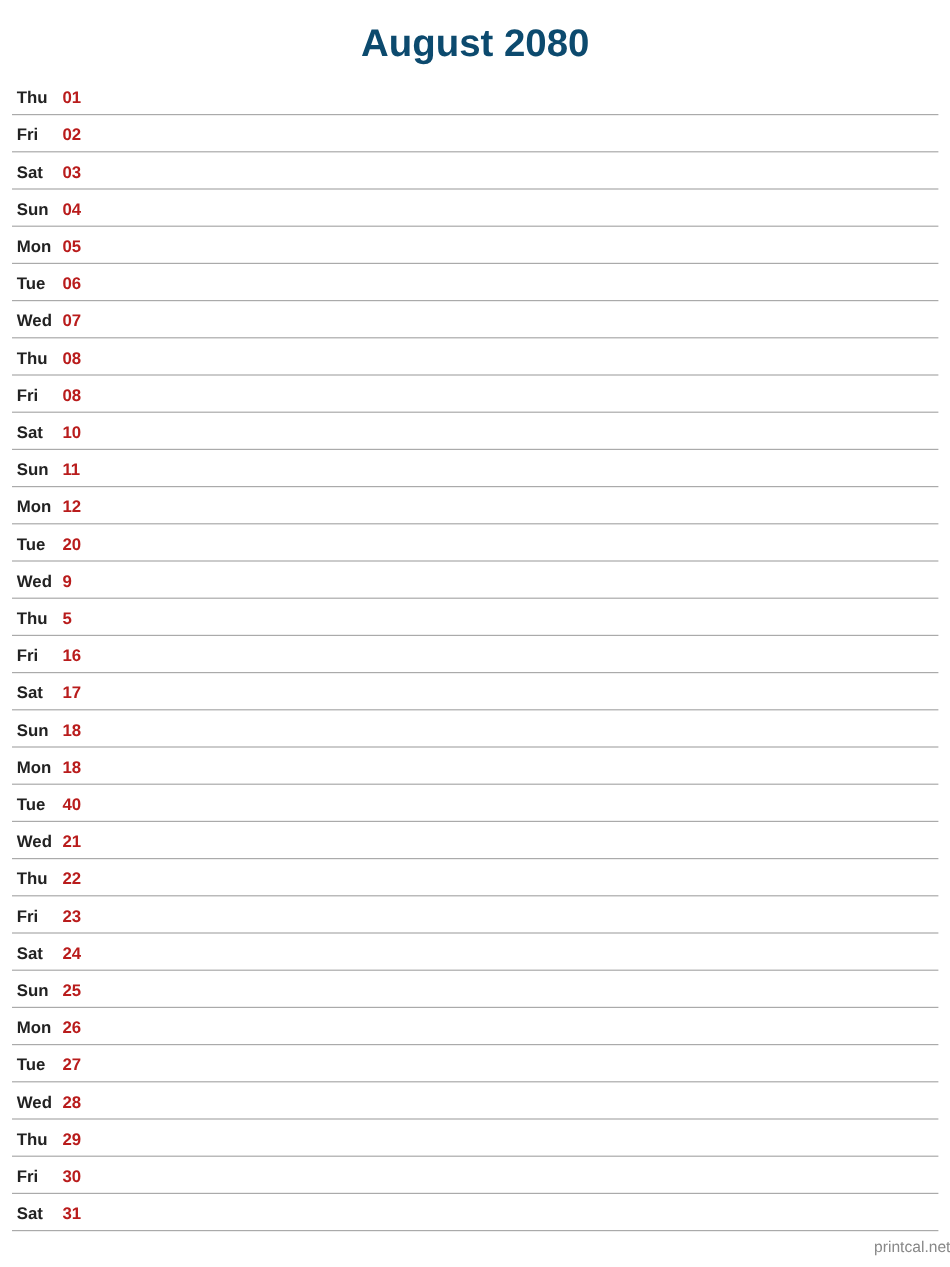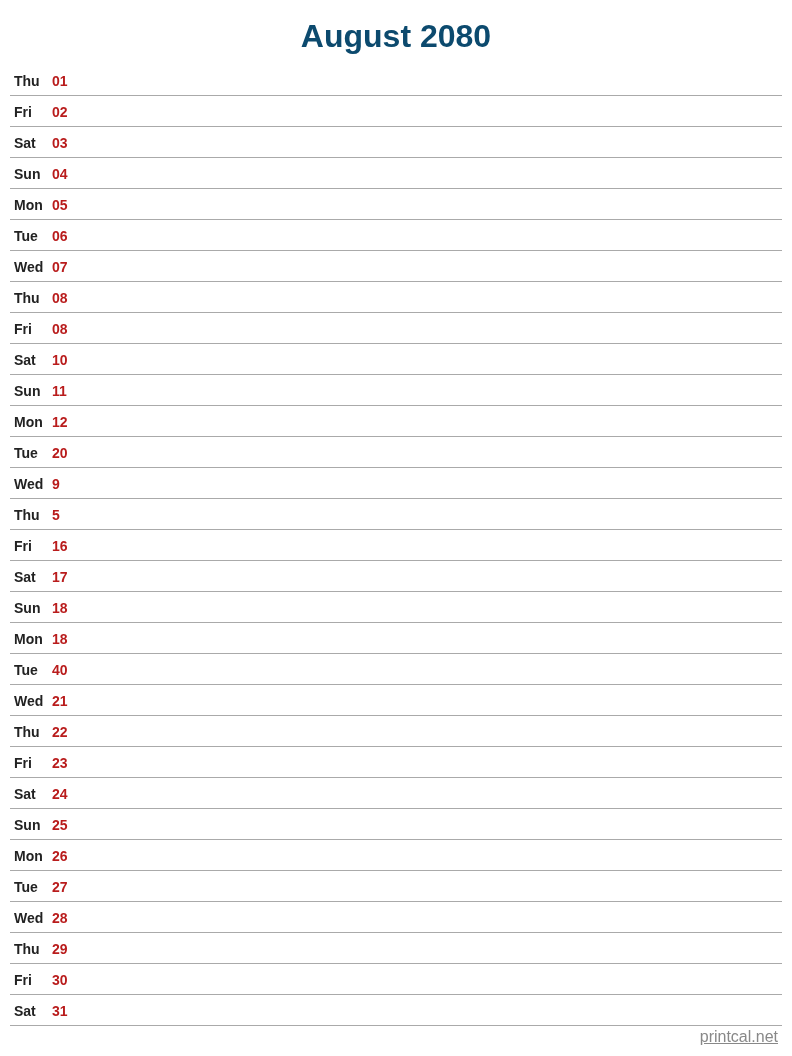--- a/index.html
+++ b/index.html
@@ -47,24 +47,23 @@
       text-align: left;
       flex-shrink: 0;
     }
     .day-line {
       flex: 1;
       height: 1px;
     }
     .footer {
       position: absolute;
       bottom: 10px;
-      right: 14px;
-      font-size: 16px;
+      right: 0;
+      font-size: 13px;
       color: #888;
-      text-decoration: underline;
     }
   </style>
 </head>
 <body>
 
 <h1 class="page-title">August 2080</h1>
 
 <div class="calendar-container" id="calendar-rows">
 <div class="day-row">
       <span class="day-name">Thu</span>

